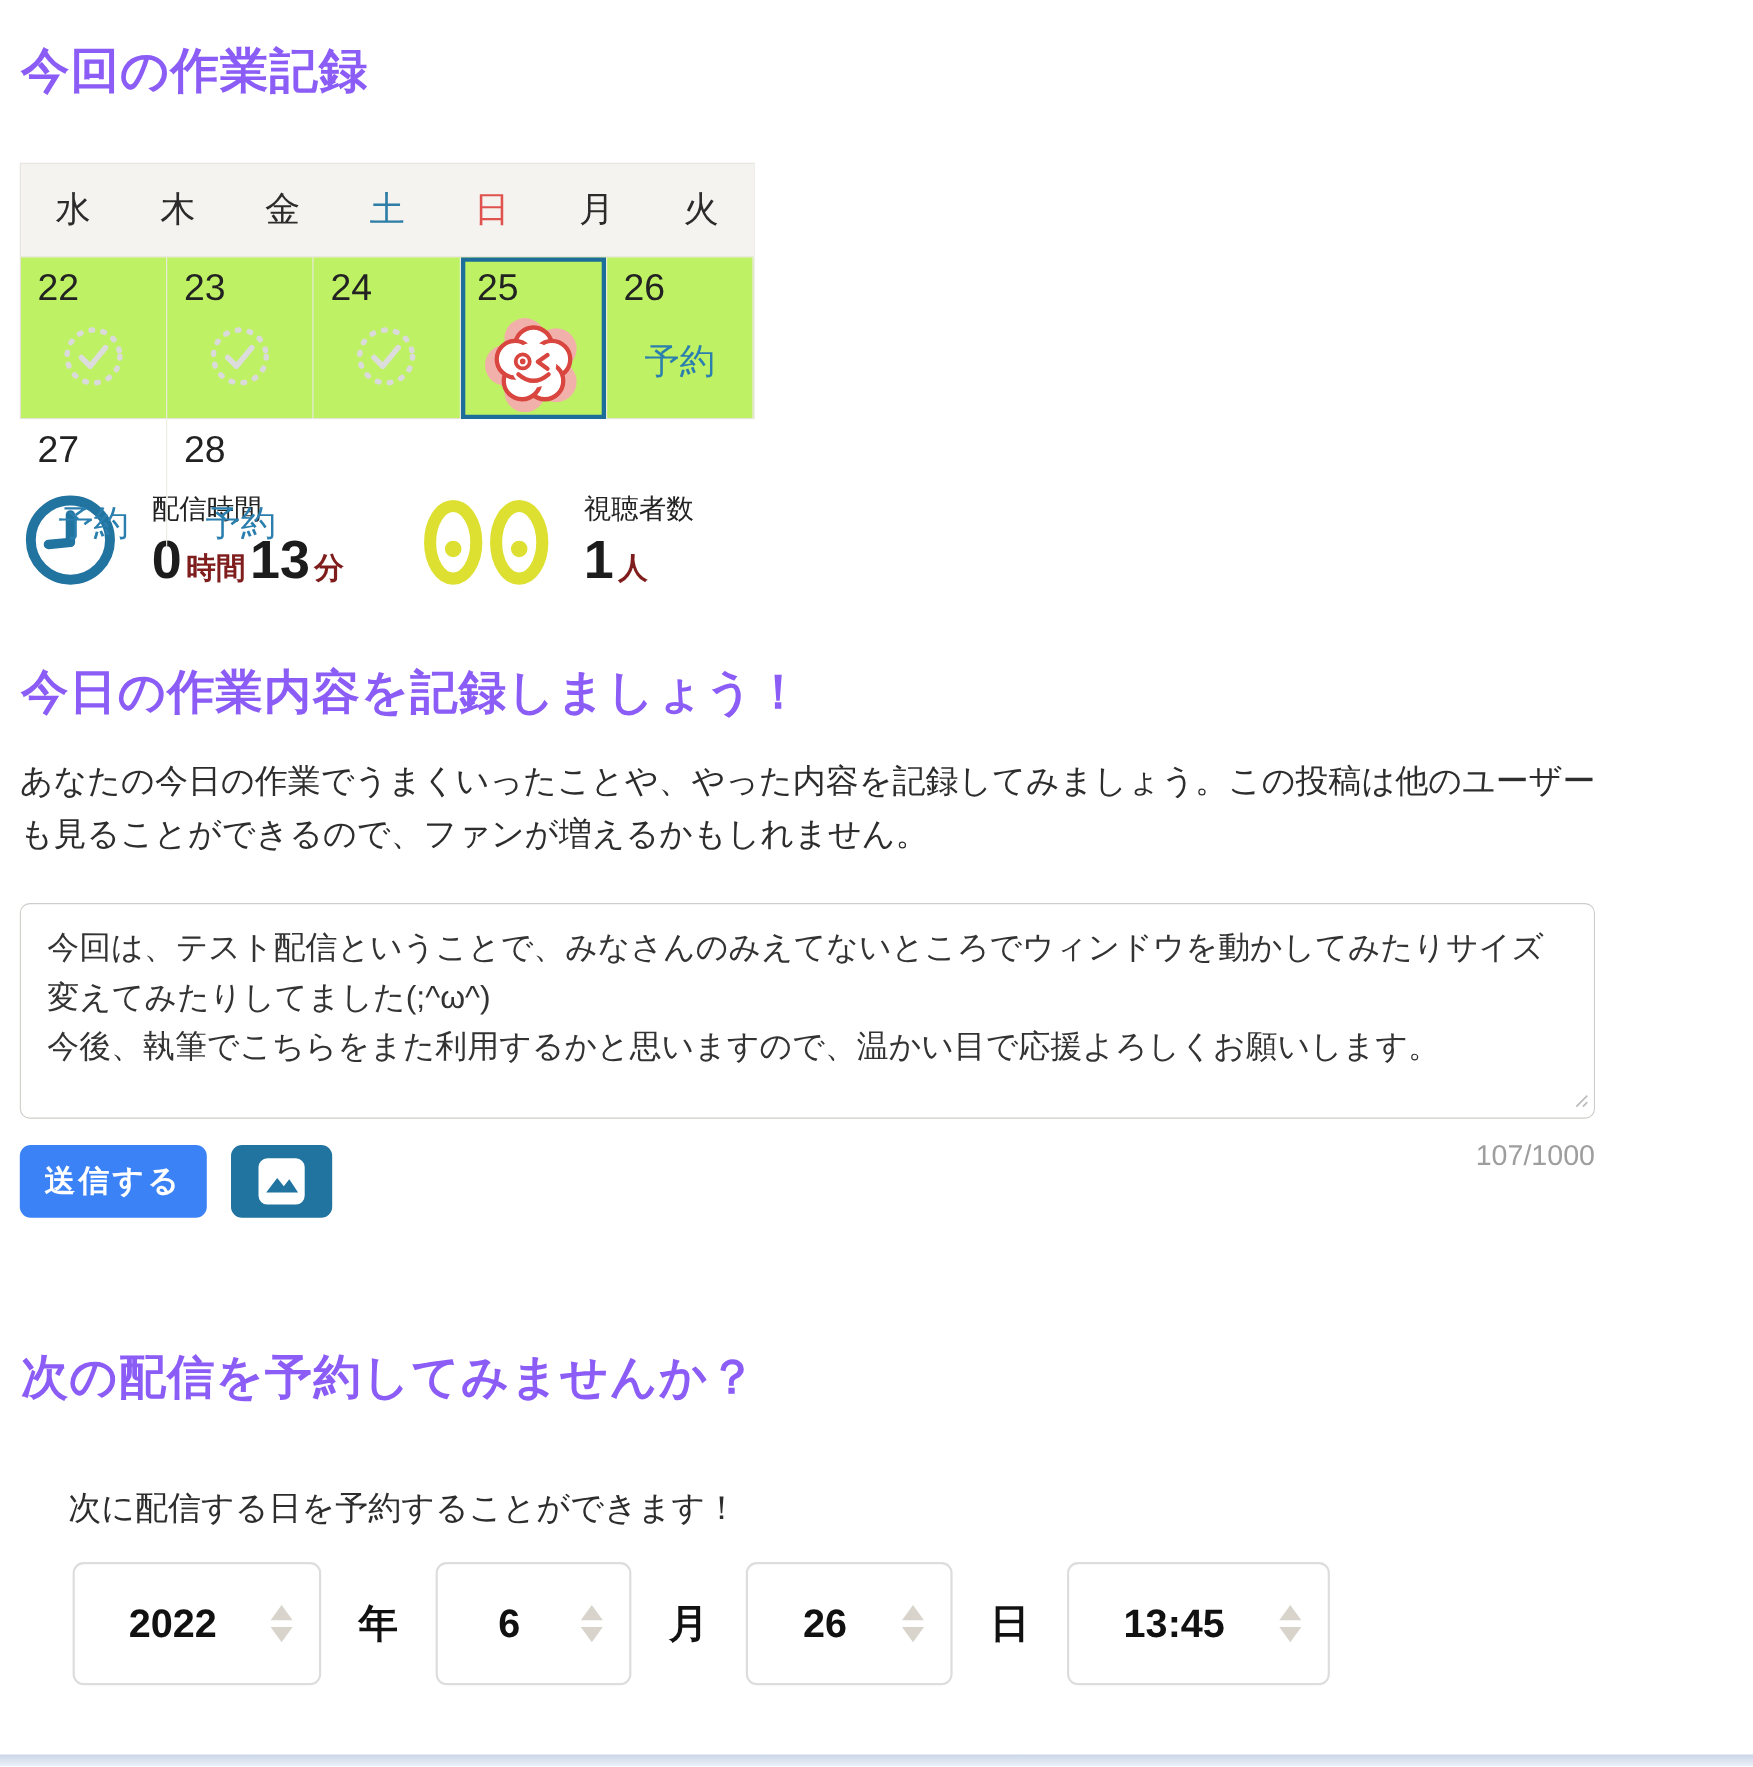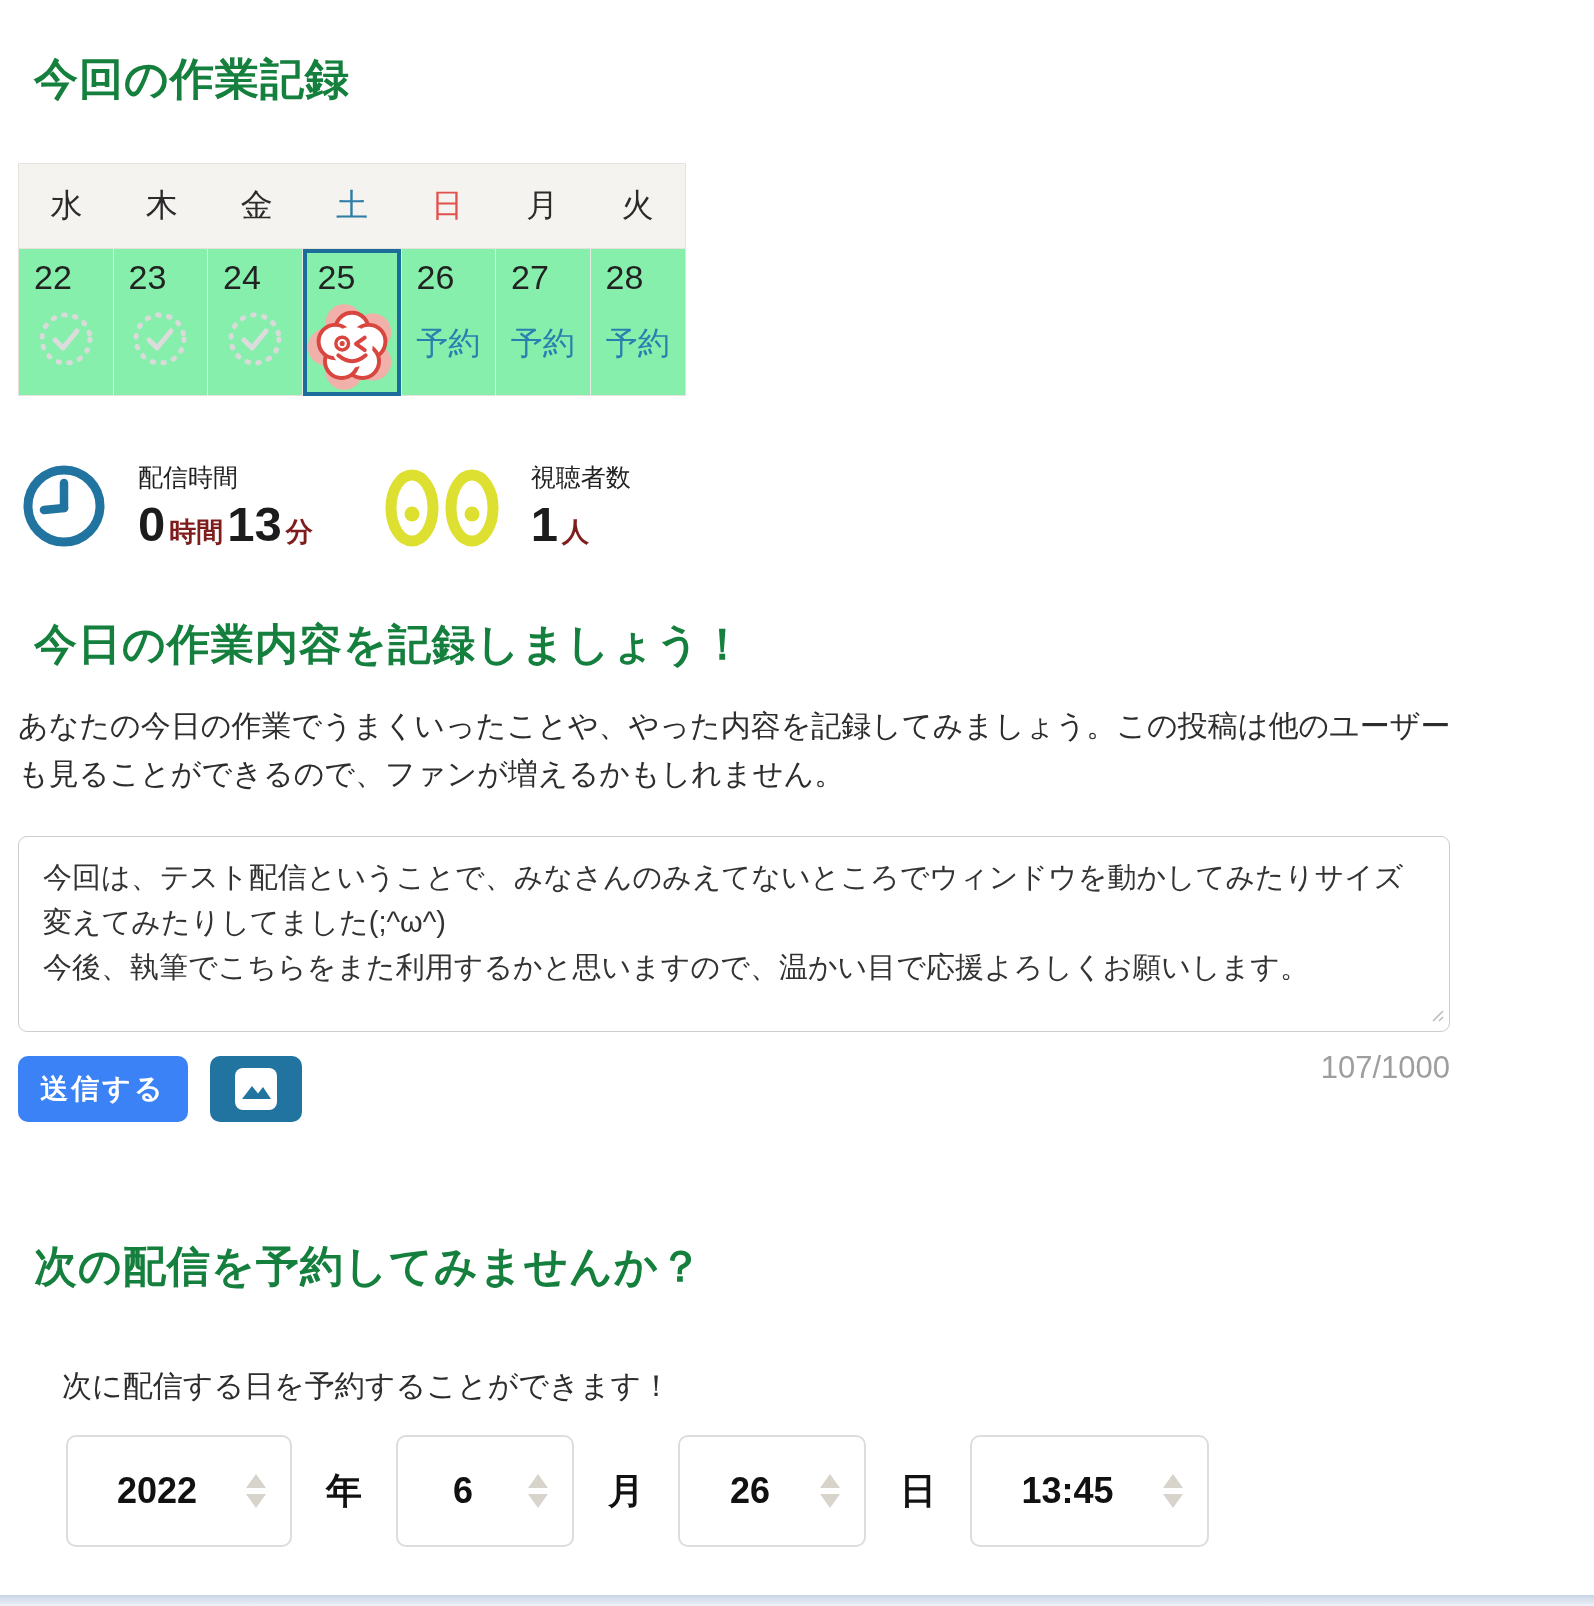--- a/index.html
+++ b/index.html
@@ -4,30 +4,30 @@
 <style>
   html,body{margin:0;padding:0;}
   body{
     width:1594px;height:1606px;position:relative;overflow:hidden;
     background:#ffffff;color:#222;
     font-family:"Liberation Sans","DejaVu Sans",sans-serif;
   }
   .content{padding:34px 0 0 18px;}
 
   
-  .sec-title{font-size:44px;font-weight:bold;color:#15803d;margin:16px;letter-spacing:1px;}
+  .sec-title{font-size:44px;font-weight:bold;color:#8b5cf6;margin:1px;letter-spacing:1px;}
   .sec-title.h2{font-size:43px;}
 
   
   .cal{width:668px;margin-top:54px;border:1px solid #e5e2dc;box-sizing:border-box;background:#fff;}
   .cal-head{display:grid;grid-template-columns:repeat(7,1fr);height:84px;background:#f5f3ef;border-bottom:1px solid #e5e2dc;}
   .wd{display:flex;align-items:center;justify-content:center;font-size:32px;color:#2b2b2b;}
   .wd.sat{color:#2e7da6;}
   .wd.sun{color:#e0524e;}
-  .cal-body{display:grid;grid-template-columns:repeat(7,1fr);height:146px;background:#86efac;}
+  .cal-body{display:grid;grid-template-columns:repeat(5,1fr);height:146px;background:#bef264;}
   .day{position:relative;border-right:1px solid #eceae5;box-sizing:border-box;padding:8px 0 0 0;}
   .day:last-child{border-right:none;}
   .day .num{font-size:34px;color:#222;padding-left:15px;line-height:1.2;}
   .day.selected{box-shadow:inset 0 0 0 4px #1c6d99;}
   .icon-wrap{display:flex;justify-content:center;margin-top:12px;}
   .stamp-wrap{display:flex;justify-content:center;margin-top:0px;}
   .reserve{display:flex;justify-content:center;margin-top:24px;font-size:32px;color:#2b7fae;cursor:pointer;}
 
   
   .stats{display:flex;align-items:center;margin-top:64px;}
@@ -52,21 +52,21 @@
   .actions{position:relative;width:1432px;margin-top:24px;height:70px;}
   .btn-submit{
     width:170px;height:66px;background:#3b82f6;border:none;border-radius:10px;
     color:#fff;font-size:28px;font-weight:bold;letter-spacing:3px;cursor:pointer;
     font-family:"Liberation Sans","DejaVu Sans",sans-serif;
   }
   .btn-img{
     width:92px;height:66px;margin-left:18px;background:#2173a0;border:none;border-radius:10px;
     cursor:pointer;display:inline-flex;align-items:center;justify-content:center;vertical-align:top;
   }
-  .counter{position:absolute;right:0;top:-6px;font-size:31px;color:#9e9e9e;}
+  .counter{position:absolute;right:0;top:-6px;font-size:26px;color:#9e9e9e;}
 
   
   .sched-title{margin-top:112px;}
   .sched-desc{font-size:30px;color:#2d2d2d;margin:42px 0 0 0;}
   .sched-note{font-size:30px;color:#2d2d2d;margin:70px 0 16px 44px;}
   .spin-row{display:flex;align-items:center;margin:28px 0 0 48px;}
   .spin-box{
     height:112px;box-sizing:border-box;border:2px solid #ddd;border-radius:10px;background:#fff;
     display:flex;align-items:center;
   }

